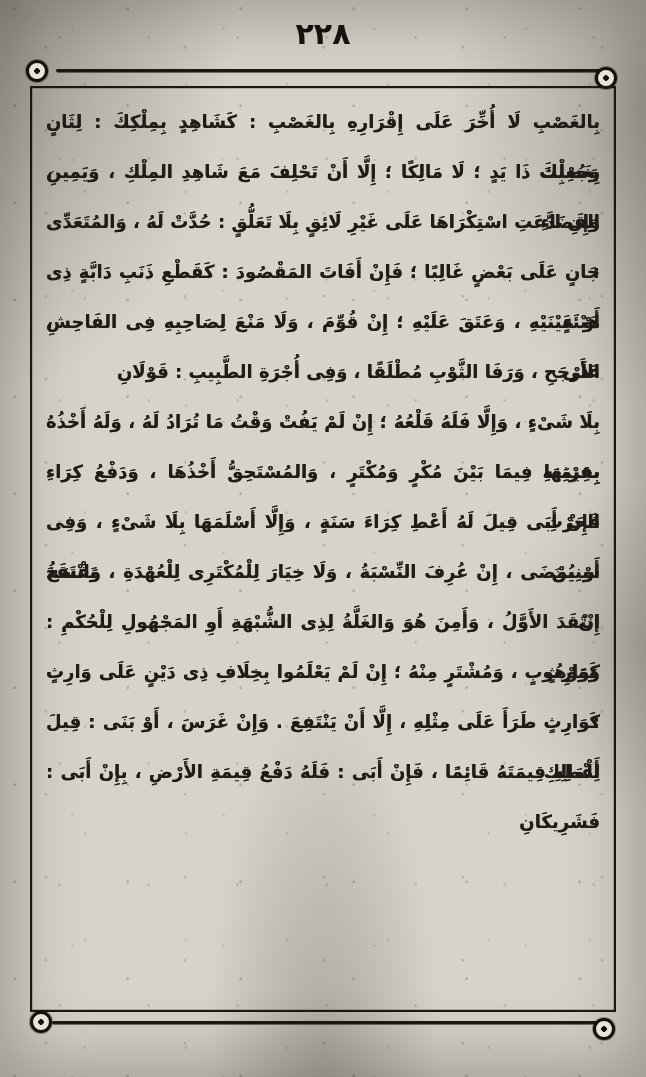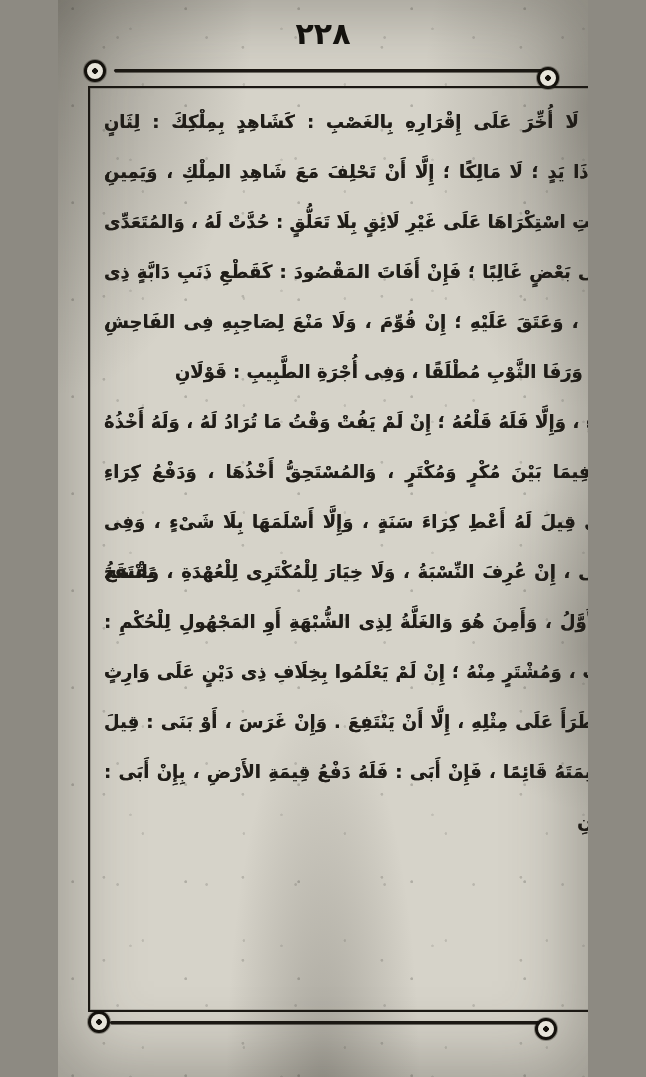--- a/index.html
+++ b/index.html
@@ -1,18 +1,18 @@
 <!DOCTYPE html>
 <html lang="ar" dir="rtl"><head>
 <meta charset="utf-8">
 <style>
   html,body{margin:0;padding:0;background:#8d8a82;}
   .page{
     position:relative;
-    width:530px;height:1077px;
+    width:646px;height:1077px;
     margin:0 auto;
     overflow:hidden;
     font-family:"DejaVu Sans", sans-serif;
     color:#201d18;
     background:
       radial-gradient(ellipse at 0% 0%, rgba(62,59,52,.40), transparent 26%),
       radial-gradient(ellipse at 100% 10%, rgba(62,59,52,.30), transparent 22%),
       radial-gradient(ellipse at 100% 60%, rgba(62,59,52,.22), transparent 18%),
       radial-gradient(ellipse at 50% 102%, rgba(62,59,52,.30), transparent 26%),
       #d6d3c9;

